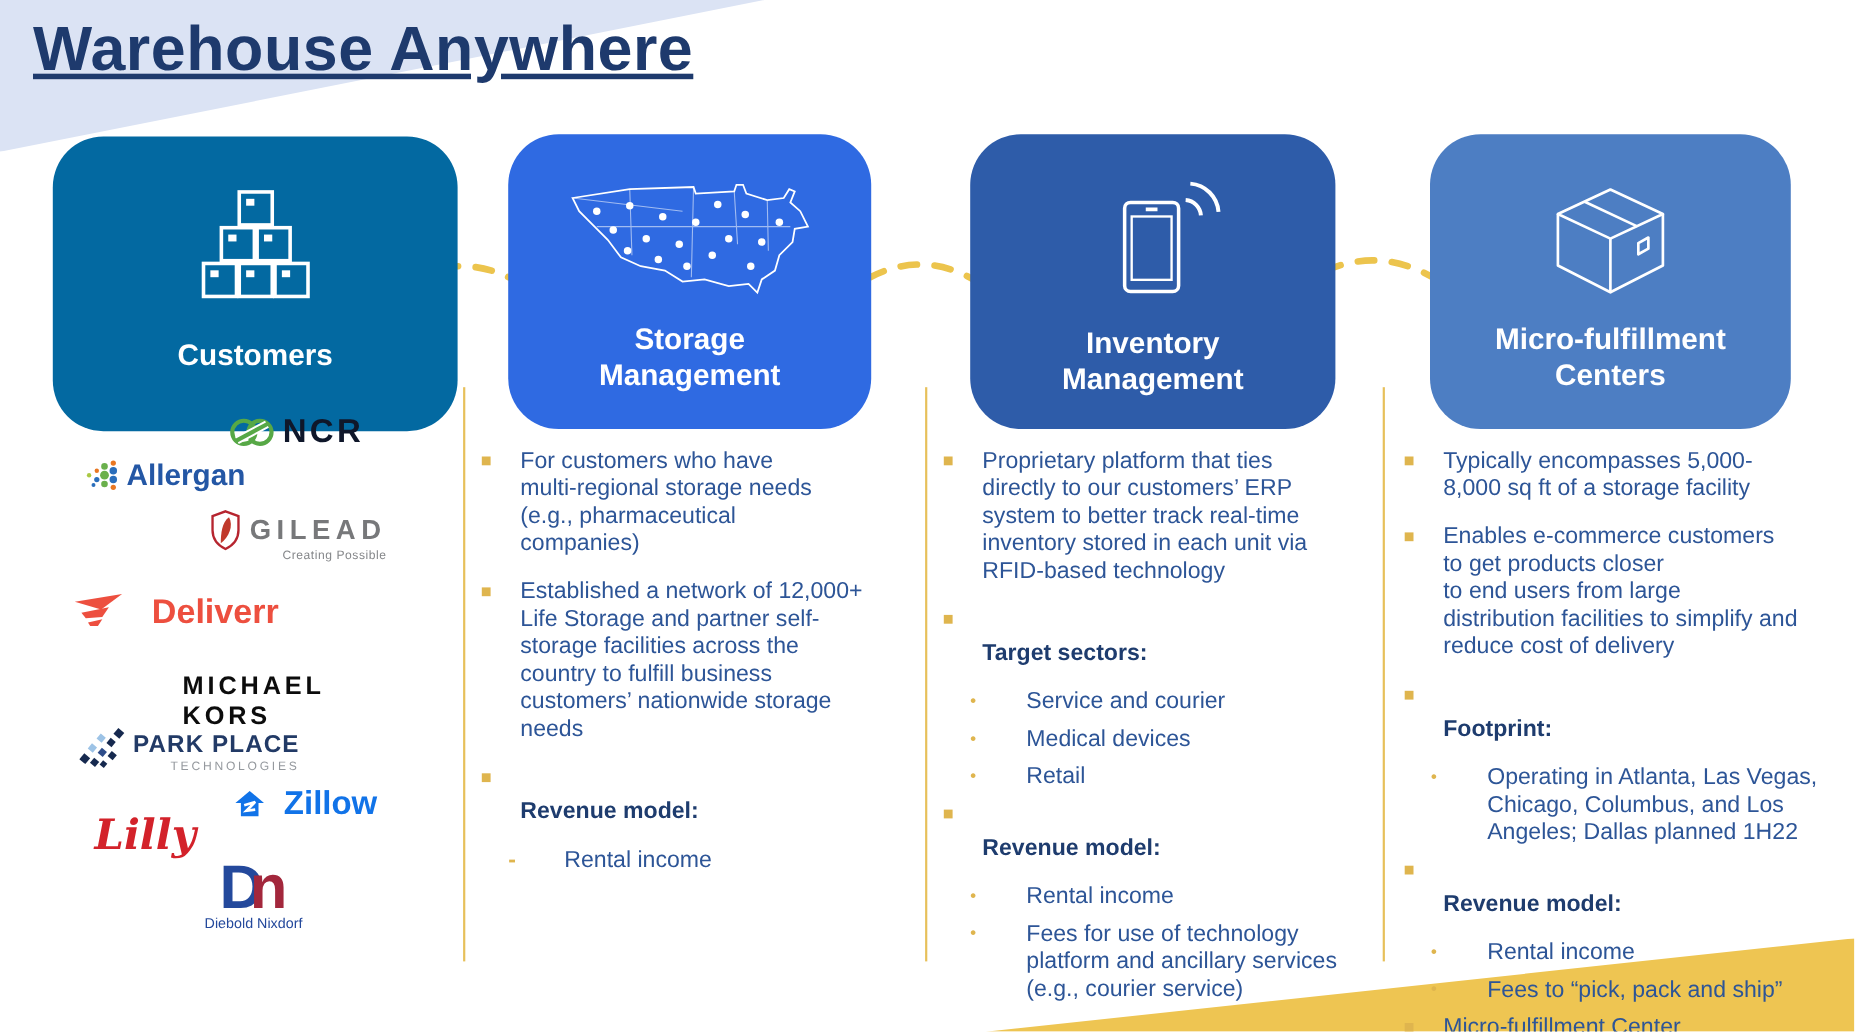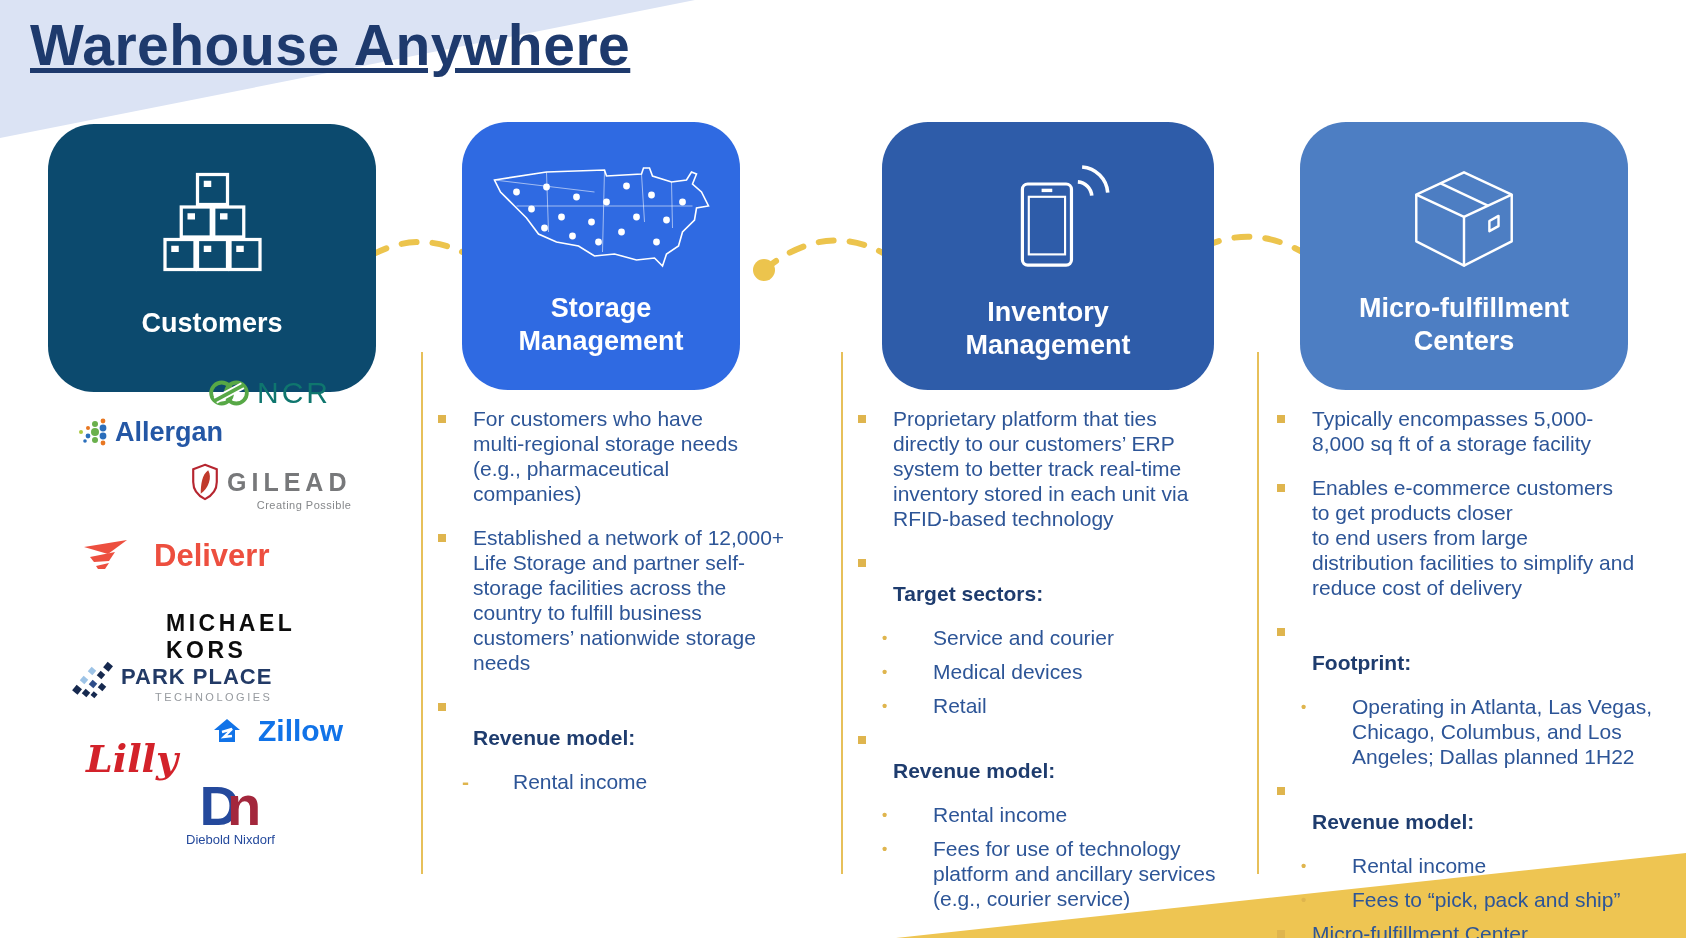--- a/index.html
+++ b/index.html
@@ -10,24 +10,24 @@
            clip-path:polygon(0 0,100% 0,0 100%);}
   .tri-bottom{position:absolute;right:0;bottom:0;width:790px;height:85px;background:#eec552;
               clip-path:polygon(100% 0,100% 100%,0 100%);}
   
   .title{position:absolute;left:30px;top:12px;font-size:57px;font-weight:800;color:#1e3a6d;letter-spacing:.5px;text-decoration:underline;}
   
   .box{position:absolute;border-radius:46px;color:#fff;}
   .box .icon{position:absolute;left:0;right:0;display:flex;justify-content:center;}
   .box .label{position:absolute;left:0;right:0;text-align:center;font-size:27px;font-weight:bold;
               line-height:1.22;white-space:pre-line;}
-  .box-customers{left:48px;top:124px;width:328px;height:268px;background:#0c4a6e;}
+  .box-customers{left:48px;top:124px;width:328px;height:268px;background:#0369a1;padding-left:40px;}
   .box-customers .icon{top:38px;}
   .box-customers .label{bottom:52px;}
-  .box-storage{left:462px;top:122px;width:278px;height:268px;background:#2f6ae2;}
+  .box-storage{left:462px;top:122px;width:330px;height:268px;background:#2f6ae2;}
   .box-storage .icon{top:40px;}
   .box-storage .label{bottom:32px;}
   .box-inventory{left:882px;top:122px;width:332px;height:268px;background:#2e5ca9;}
   .box-inventory .icon{top:30px;}
   .box-inventory .label{bottom:28px;}
   .box-micro{left:1300px;top:122px;width:328px;height:268px;background:#4d7ec3;}
   .box-micro .icon{top:42px;}
   .box-micro .label{bottom:32px;}
   
   .connectors{position:absolute;left:0;top:0;pointer-events:none;}
@@ -44,28 +44,28 @@
   .lvl1 .mk-square{flex:none;width:8px;height:8px;background:#dfb54e;margin:8px 27px 0 1px;}
   .lvl2{padding-left:25px;margin-bottom:9px;}
   .mk-dot,.mk-dash{flex:none;width:22px;margin-right:29px;color:#dfb54e;font-weight:bold;}
   .mk-dot{font-size:15px;padding-top:3px;}
   .bold .tx{font-weight:bold;color:#1e3c6e;margin-top:31px;}
   .link{color:#595959;text-decoration:underline;cursor:pointer;}
   
   .logos{position:absolute;left:48px;top:370px;width:330px;height:512px;}
   .logo{position:absolute;display:flex;align-items:center;gap:7px;}
   .ncr{left:160px;top:6px;}
-  .ncr .t{font-size:30px;font-weight:normal;color:#0f766e;letter-spacing:3px;}
+  .ncr .t{font-size:30px;font-weight:bold;color:#0f172a;letter-spacing:3px;}
   .allergan{left:26px;top:46px;}
   .allergan .t{font-size:27px;font-weight:800;color:#2457a5;}
   .gilead{left:142px;top:92px;align-items:flex-start;}
   .gilead .gtxt{display:flex;flex-direction:column;align-items:flex-end;}
   .gilead .t{font-size:25px;font-weight:700;color:#77787a;letter-spacing:5px;margin-top:6px;}
   .gilead .tag{font-size:11px;color:#85878a;margin-top:2px;letter-spacing:.5px;}
-  .deliverr{left:36px;top:168px;gap:24px;}
+  .deliverr{left:20px;top:168px;gap:24px;}
   .deliverr .t{font-size:31px;font-weight:800;color:#ed4f3f;}
   .mkors{left:118px;top:240px;}
   .mkors .t{font-size:23px;font-weight:700;color:#0c0c0c;letter-spacing:3.5px;}
   .parkplace{left:22px;top:288px;align-items:flex-start;}
   .parkplace .ptxt{display:flex;flex-direction:column;}
   .parkplace .t{font-size:22px;font-weight:bold;color:#223a66;letter-spacing:1px;margin-top:6px;}
   .parkplace .tag{font-size:11px;color:#95999e;letter-spacing:2.5px;align-self:flex-end;margin-top:1px;}
   .zillow{left:165px;top:344px;gap:17px;}
   .zillow .t{font-size:30px;font-weight:800;color:#1173e8;}
   .lilly{left:38px;top:366px;justify-content:flex-end;}

